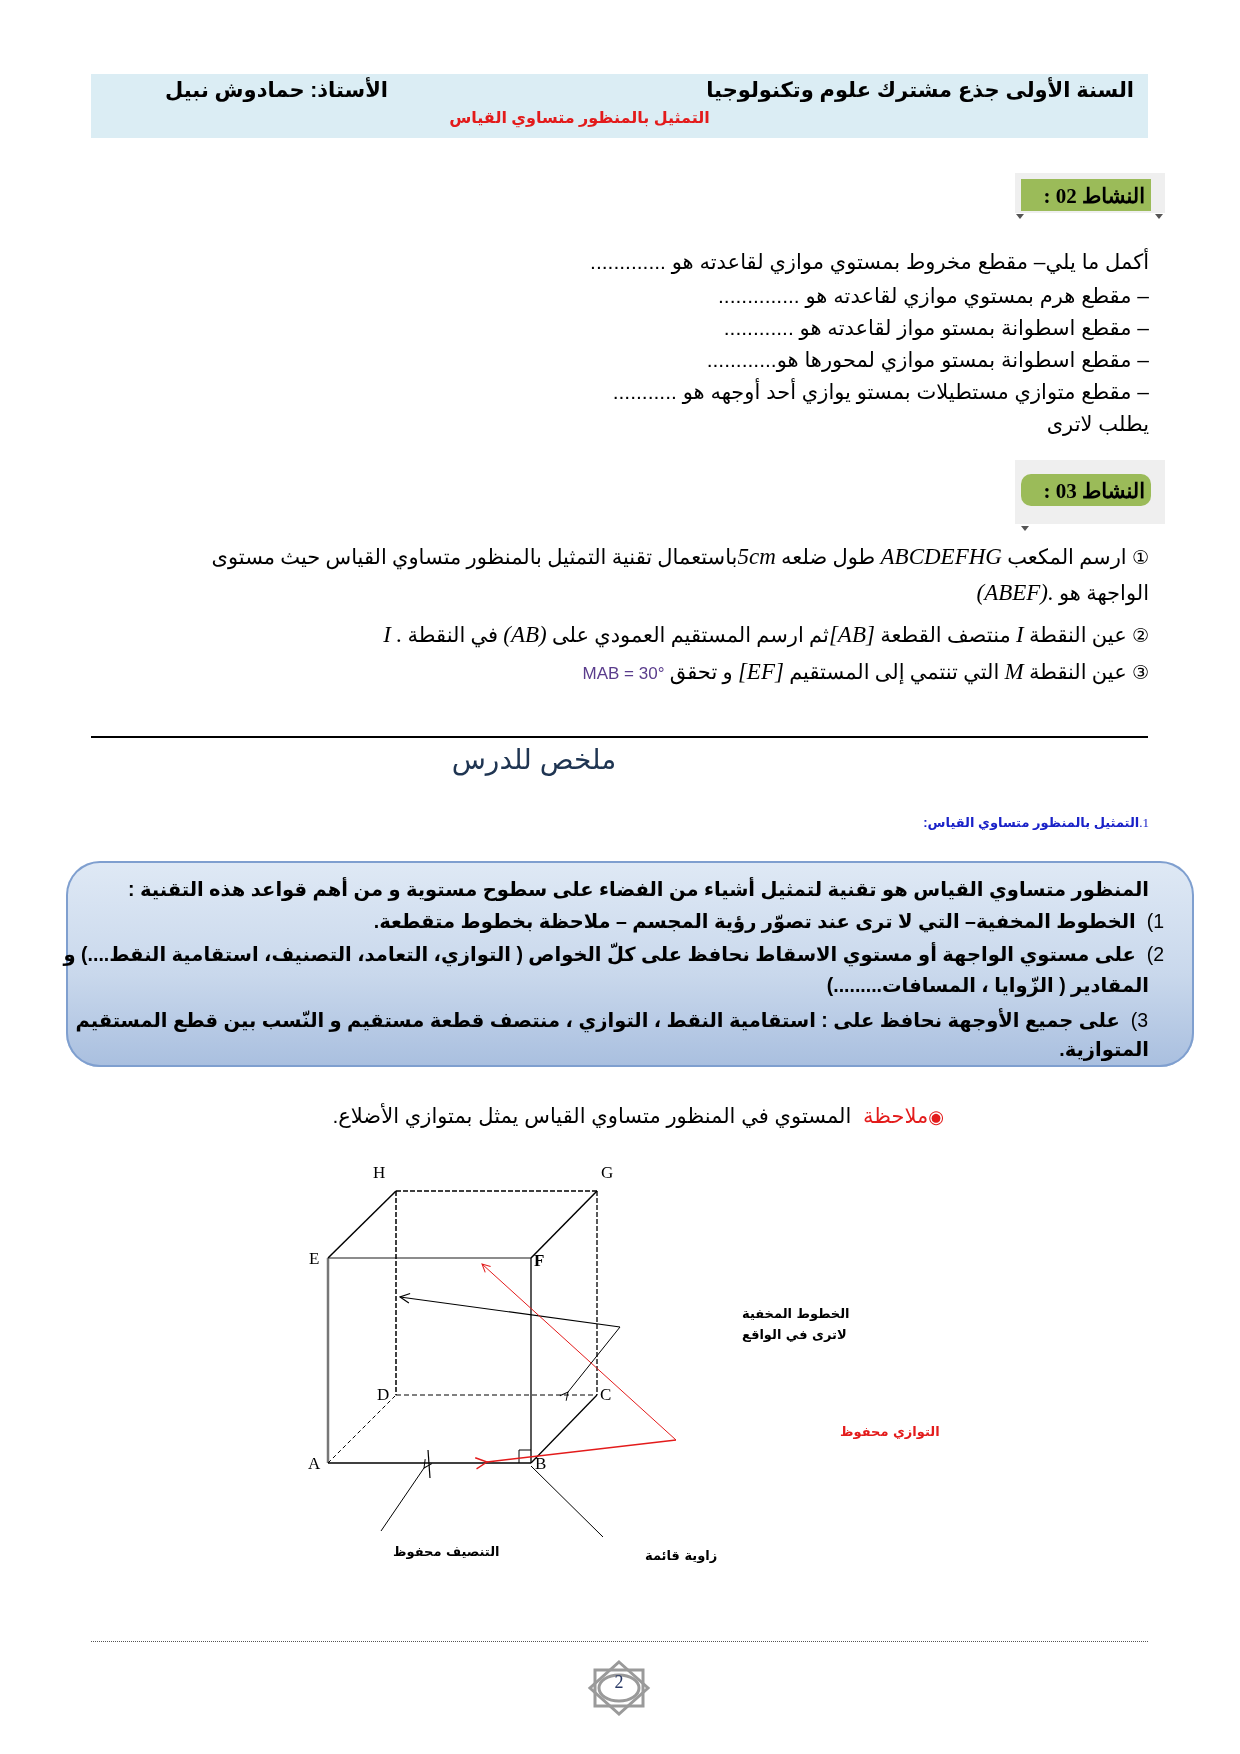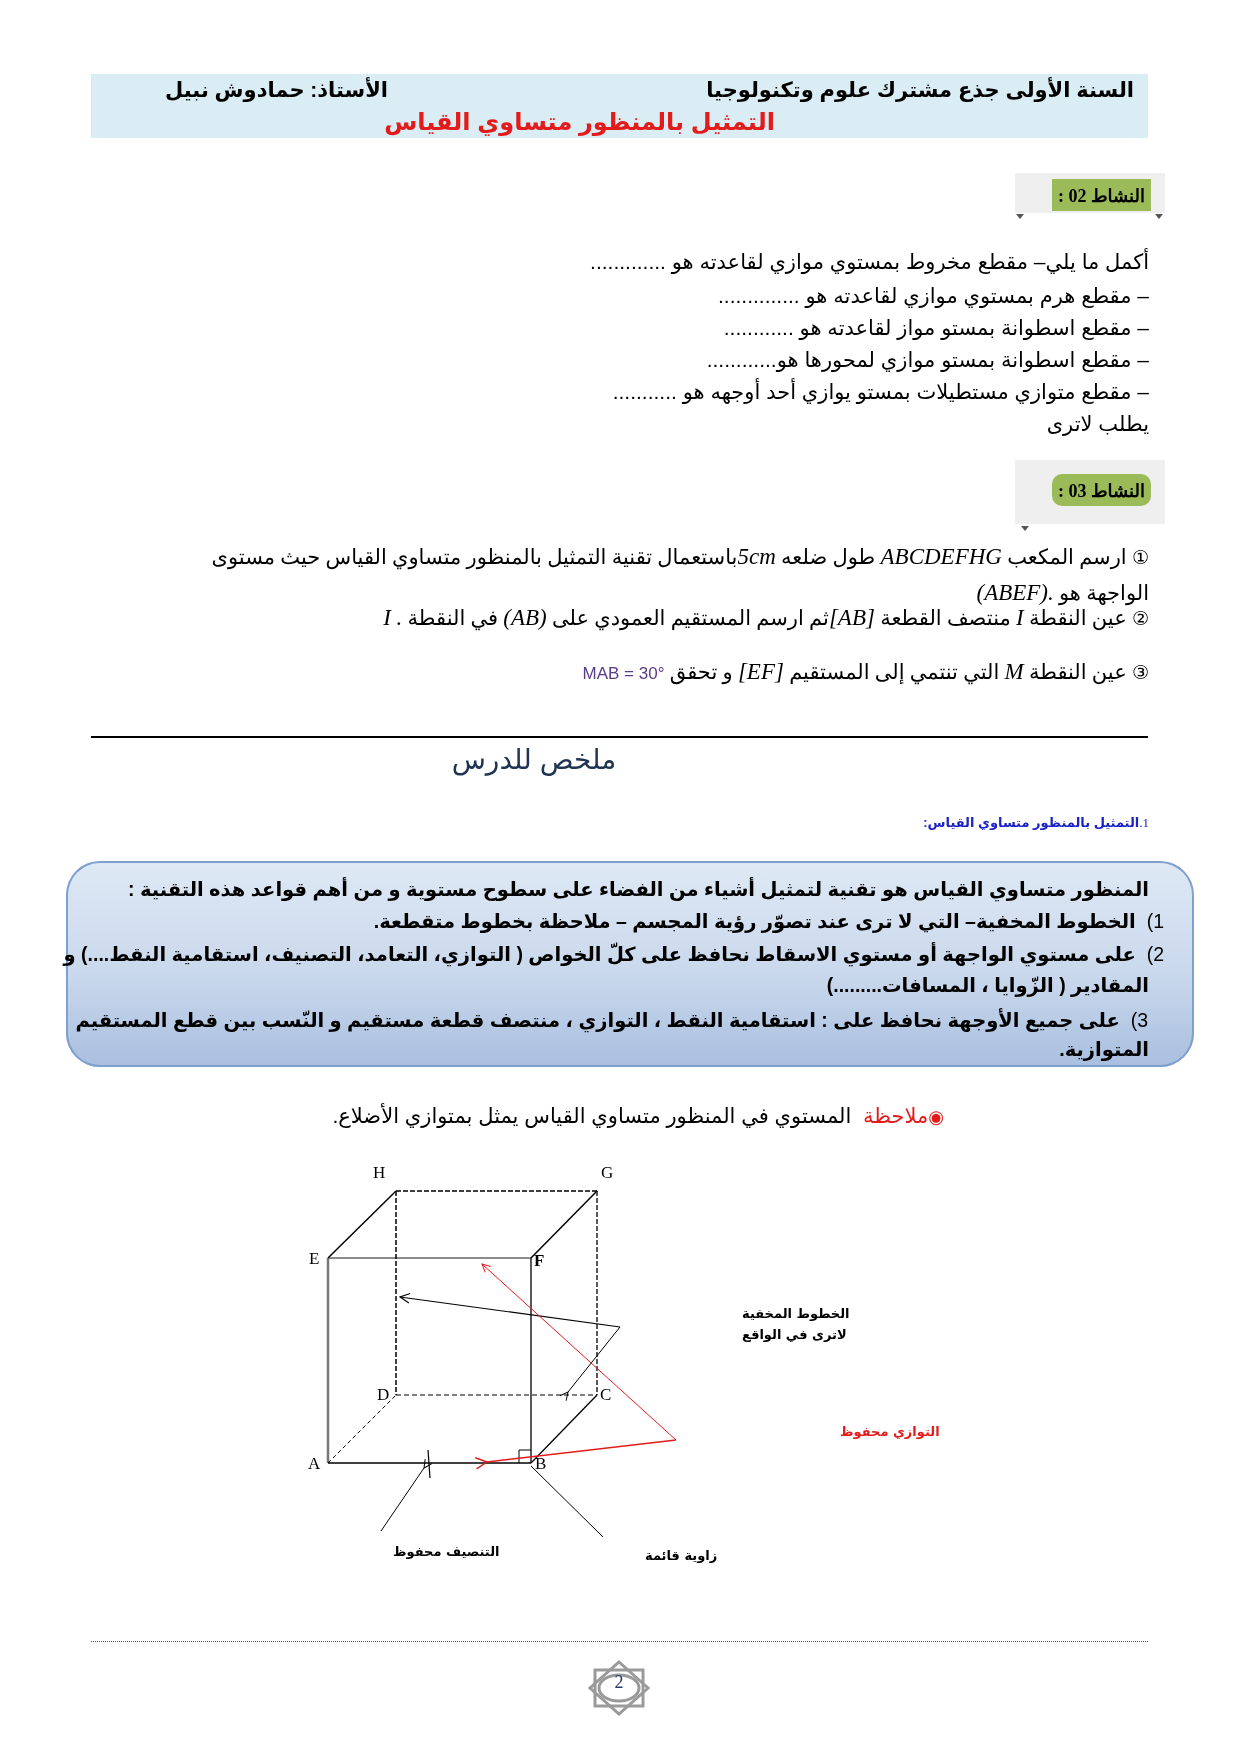--- a/index.html
+++ b/index.html
@@ -4,27 +4,27 @@
 <style>
   html, body { margin:0; padding:0; background:#ffffff; }
   body { width:1240px; height:1754px; position:relative; overflow:hidden;
          font-family:"Liberation Sans", "DejaVu Sans", sans-serif; color:#000; }
   .abs { position:absolute; }
 
   
   #header { left:91px; top:74px; width:1057px; height:64px; background:#dbedf4; }
   #hdr-level { right:14px; top:4px; font-size:21px; font-weight:bold; direction:rtl; white-space:nowrap; }
   #hdr-teacher { left:74px; top:4px; font-size:21px; font-weight:bold; direction:rtl; white-space:nowrap; }
-  #hdr-title { left:0; right:0; top:34px; text-align:center; font-size:24px; font-weight:bold; color:#e31b1b; direction:rtl; }
+  #hdr-title { left:0; right:0; top:34px; text-align:center; font-size:16px; font-weight:bold; color:#e31b1b; direction:rtl; }
   #hdr-title span { position:relative; left:-40px; }
 
   
   .badge-wrap { background:#efefef; }
   .badge { position:absolute; background:#9bbb59; font-family:"Liberation Serif", "DejaVu Serif", serif;
-           font-weight:bold; font-size:18px; direction:rtl; white-space:nowrap; padding:2px 6px 0 6px; line-height:30px; }
+           font-weight:bold; font-size:21px; direction:rtl; white-space:nowrap; padding:2px 6px 0 22px; line-height:30px; }
   .tick { position:absolute; width:0; height:0; border-left:4px solid transparent; border-right:4px solid transparent;
           border-top:5px solid #555; }
 
   
   .a2 { position:absolute; right:91px; direction:rtl; font-size:21px; white-space:nowrap; line-height:28px; }
 
   
   .a3 { position:absolute; direction:rtl; font-family:"Liberation Serif", "DejaVu Serif", serif; font-size:21px; white-space:nowrap; line-height:30px; }
   .a3 .m { font-style:italic; font-size:23px; }
   .circ { font-family:"DejaVu Sans", sans-serif; font-size:19px; }
@@ -86,21 +86,21 @@
   <span class="circ">①</span>
   <span>ارسم المكعب</span>
   <span class="m">ABCDEFHG</span>
   <span>طول ضلعه</span>
   <span class="m">5cm</span><span>باستعمال تقنية التمثيل بالمنظور متساوي القياس حيث مستوى</span>
 </div>
 <div class="a3" style="right:91px; top:578px;">
   <span>الواجهة  هو</span>
   <span class="m" style="direction:ltr; unicode-bidi:embed;">(ABEF).</span>
 </div>
-<div class="a3" style="right:91px; top:603px;">
+<div class="a3" style="right:91px; top:620px;">
   <span class="circ">②</span>
   <span>عين النقطة</span>
   <span class="m">I</span>
   <span>منتصف القطعة</span>
   <span class="m" style="direction:ltr; unicode-bidi:embed;">[AB]</span><span>ثم ارسم المستقيم العمودي على</span>
   <span class="m" style="direction:ltr; unicode-bidi:embed;">(AB)</span>
   <span>في النقطة</span>
   <span class="m" style="direction:ltr; unicode-bidi:embed;">I .</span>
 </div>
 <div class="a3" style="right:91px; top:657px;">

